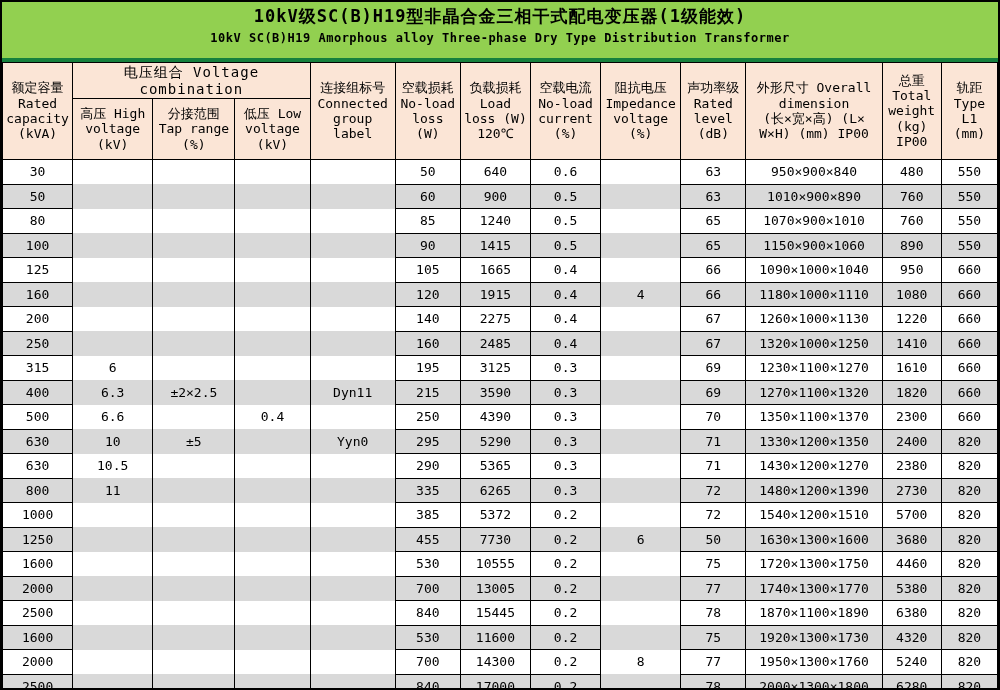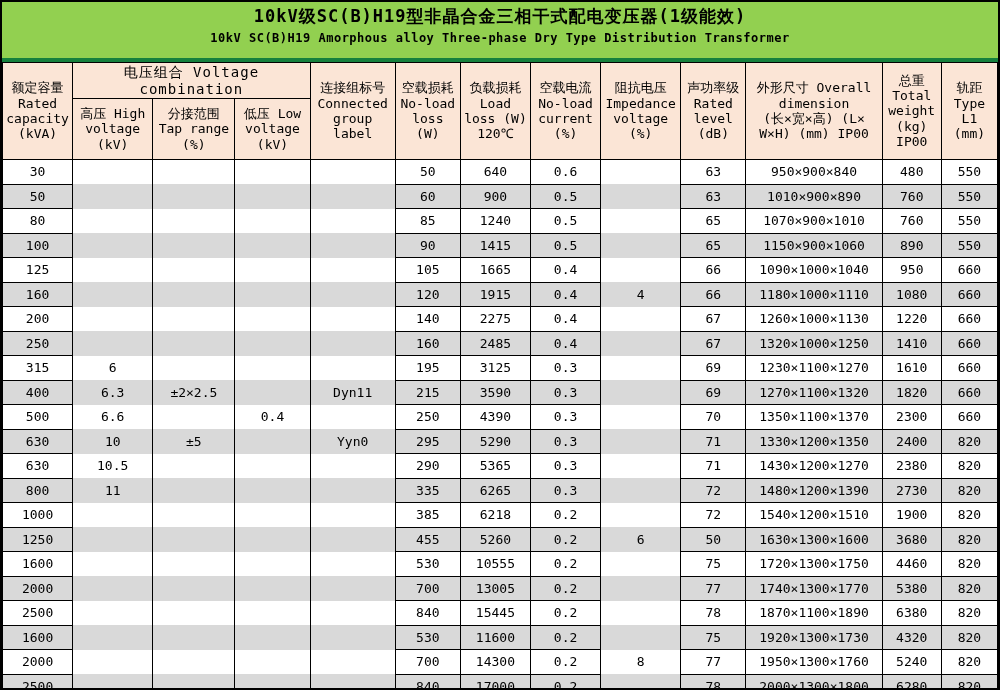--- a/index.html
+++ b/index.html
@@ -314,36 +314,36 @@
           <td>2730</td>
           <td>820</td>
         </tr>
         <tr>
           <td>1000</td>
           <td class="merged"></td>
           <td class="merged"></td>
           <td class="merged"></td>
           <td class="merged"></td>
           <td>385</td>
-          <td>6218</td>
+          <td>5372</td>
           <td>0.2</td>
           <td class="merged"></td>
           <td>72</td>
           <td>1540×1200×1510</td>
-          <td>1900</td>
+          <td>5700</td>
           <td>820</td>
         </tr>
         <tr>
           <td>1250</td>
           <td class="merged"></td>
           <td class="merged"></td>
           <td class="merged"></td>
           <td class="merged"></td>
           <td>455</td>
-          <td>5260</td>
+          <td>7730</td>
           <td>0.2</td>
           <td class="merged">6</td>
           <td>50</td>
           <td>1630×1300×1600</td>
           <td>3680</td>
           <td>820</td>
         </tr>
         <tr>
           <td>1600</td>
           <td class="merged"></td>

